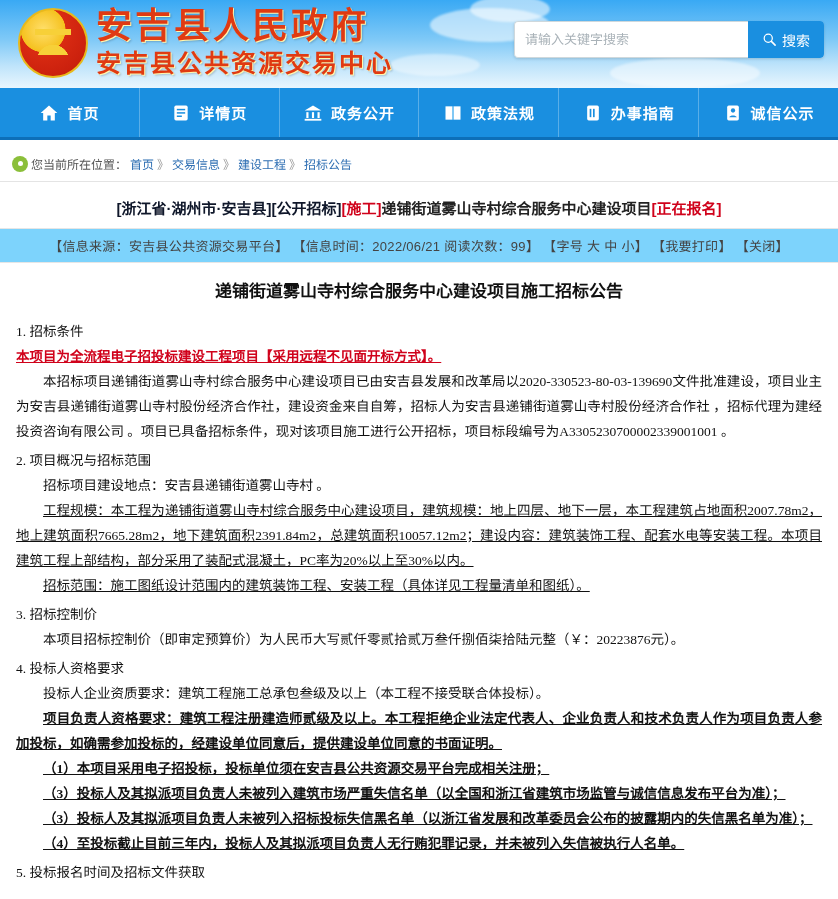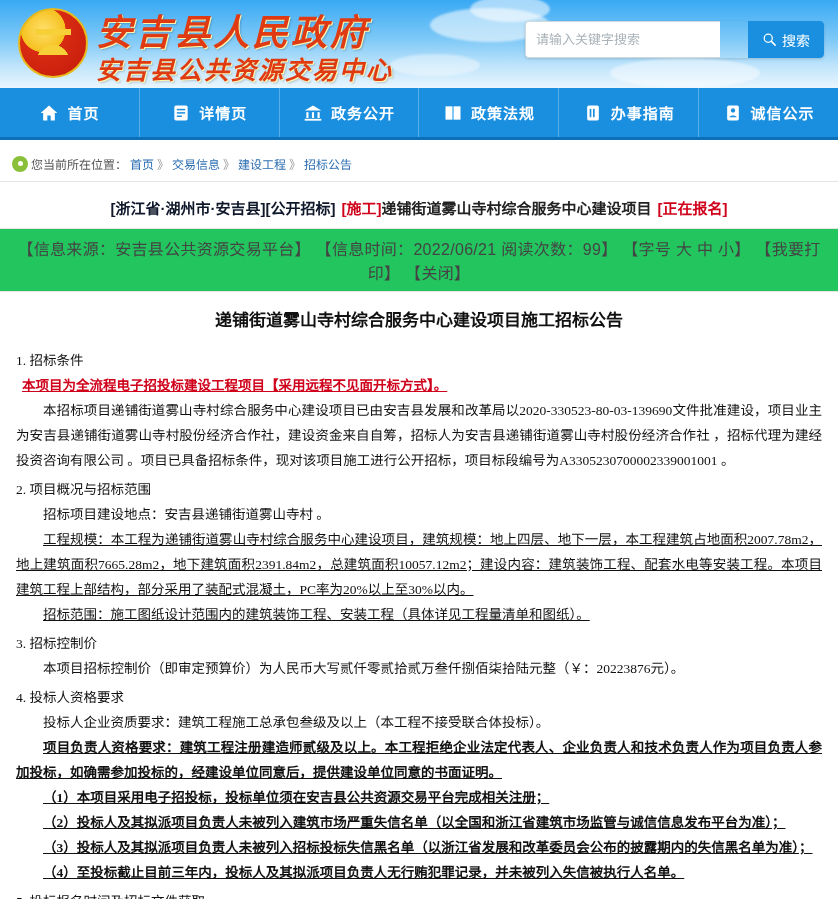--- a/index.html
+++ b/index.html
@@ -42,21 +42,21 @@
     transform: translate(-50%,-50%);
     width: 44px; height: 30px;
     background:
       radial-gradient(circle at 50% 120%, #f7d038 0 38%, transparent 39%),
       linear-gradient(#f7d038,#f7d038);
     background-size: 100% 100%, 36px 6px;
     background-repeat: no-repeat;
     background-position: center bottom, center 4px;
     border-radius: 3px;
   }
-  .title-block { position: absolute; left: 96px; top: 11px; font-style: italic; }
+  .title-block { position: absolute; left: 96px; top: 4px; }
   .gov-title {
     font-family: "Liberation Serif", "DejaVu Serif", serif;
     font-size: 36px; font-weight: bold; color: #e03a12;
     letter-spacing: 3px;
     text-shadow: 1px 1px 0 #fff7b0, 2px 2px 2px rgba(0,0,0,0.18);
     line-height: 44px;
   }
   .gov-sub {
     font-family: "Liberation Serif", "DejaVu Serif", serif;
     font-size: 25px; font-weight: bold; color: #e03a12;
@@ -65,38 +65,37 @@
     line-height: 32px;
   }
   .search-wrap {
     position: absolute; right: 14px; top: 21px;
     display: flex; align-items: center;
     height: 37px;
     border-radius: 4px; overflow: hidden;
     box-shadow: 0 1px 3px rgba(0,0,0,0.15);
   }
   .search-input {
-    width: 195px; height: 37px;
+    width: 234px; height: 37px;
     border: 1px solid #cfd8dc; border-right: none;
     border-radius: 4px 0 0 4px;
     padding: 0 10px;
     font-size: 13px; color: #333;
     background: #fff; outline: none;
     font-family: "Liberation Sans", sans-serif;
   }
   .search-input::placeholder { color: #a9b2b8; }
   .search-btn {
     display: flex; align-items: center; gap: 5px;
     height: 37px; padding: 0 14px;
     background: #1a8fe0;
     color: #fff; font-size: 14px;
     border: none; cursor: pointer;
     border-radius: 0 4px 4px 0;
     font-family: "Liberation Sans", sans-serif;
-    margin-left: 28px;
   }
   .search-btn svg { display: block; }
 
   
   .nav {
     display: flex;
     height: 52px;
     background: #1a8fe0;
     border-bottom: 3px solid #0d6fb8;
   }
@@ -138,25 +137,25 @@
   }
   .doc-head-line {
     font-size: 15px; font-weight: bold; line-height: 26px;
     color: #1f5fa8;
   }
   .doc-head-line .blue { color: #0f172a; }
   .doc-head-line .red { color: #d0021b; }
   .doc-head-line .black { color: #222; }
 
   .meta-bar {
-    background: #22c55e;
+    background: #7dd3fc;
     border-top: 1px solid #e6e6e6;
     border-bottom: 1px solid #e6e6e6;
     text-align: center;
-    font-size: 16px; color: #444;
+    font-size: 13px; color: #444;
     padding: 7px 10px;
     letter-spacing: 0.3px;
   }
   .meta-bar .mlink { color: #444; cursor: pointer; }
 
   .doc-title {
     text-align: center;
     font-family: "Liberation Serif", "DejaVu Serif", serif;
     font-size: 17px; font-weight: bold; color: #111;
     padding: 16px 30px 10px;
@@ -169,21 +168,21 @@
     font-family: "Liberation Serif", "DejaVu Serif", serif;
     font-size: 13.5px;
     color: #111;
     line-height: 25px;
   }
   .sec-num { margin: 4px 0 0; font-size: 13.5px; }
   .p { margin: 0; text-align: justify; }
   .indent { text-indent: 2em; }
   .u { text-decoration: underline; }
   .b { font-weight: bold; }
-  .red { color: #d0021b; padding-left: 6px; }
+  .red { color: #d0021b; }
 </style>
 </head>
 <body>
 
 <div class="header">
   <div class="cloud c1"></div>
   <div class="cloud c2"></div>
   <div class="cloud c3"></div>
   <div class="cloud c4"></div>
 
@@ -313,21 +312,21 @@
   </div>
   <p class="p indent">本项目招标控制价（即审定预算价）为人民币大写贰仟零贰拾贰万叁仟捌佰柒拾陆元整（￥：20223876元）。</p>
 
   <div class="sec-num">
     <span>4.</span>
     <span>投标人资格要求</span>
   </div>
   <p class="p indent">投标人企业资质要求：建筑工程施工总承包叁级及以上（本工程不接受联合体投标）。</p>
   <p class="p indent b u">项目负责人资格要求：建筑工程注册建造师贰级及以上。本工程拒绝企业法定代表人、企业负责人和技术负责人作为项目负责人参加投标，如确需参加投标的，经建设单位同意后，提供建设单位同意的书面证明。</p>
   <p class="p indent b u">（1）本项目采用电子招投标，投标单位须在安吉县公共资源交易平台完成相关注册；</p>
-  <p class="p indent b u">（2）投标人及其拟派项目负责人未被列入建筑市场严重失信名单（以全国和浙江省建筑市场监管与诚信信息发布平台为准）；</p>
+  <p class="p indent b u">（3）投标人及其拟派项目负责人未被列入建筑市场严重失信名单（以全国和浙江省建筑市场监管与诚信信息发布平台为准）；</p>
   <p class="p indent b u">（3）投标人及其拟派项目负责人未被列入招标投标失信黑名单（以浙江省发展和改革委员会公布的披露期内的失信黑名单为准）；</p>
   <p class="p indent b u">（4）至投标截止目前三年内，投标人及其拟派项目负责人无行贿犯罪记录，并未被列入失信被执行人名单。</p>
 
   <div class="sec-num">
     <span>5.</span>
     <span>投标报名时间及招标文件获取</span>
   </div>
 
 </div>
 

